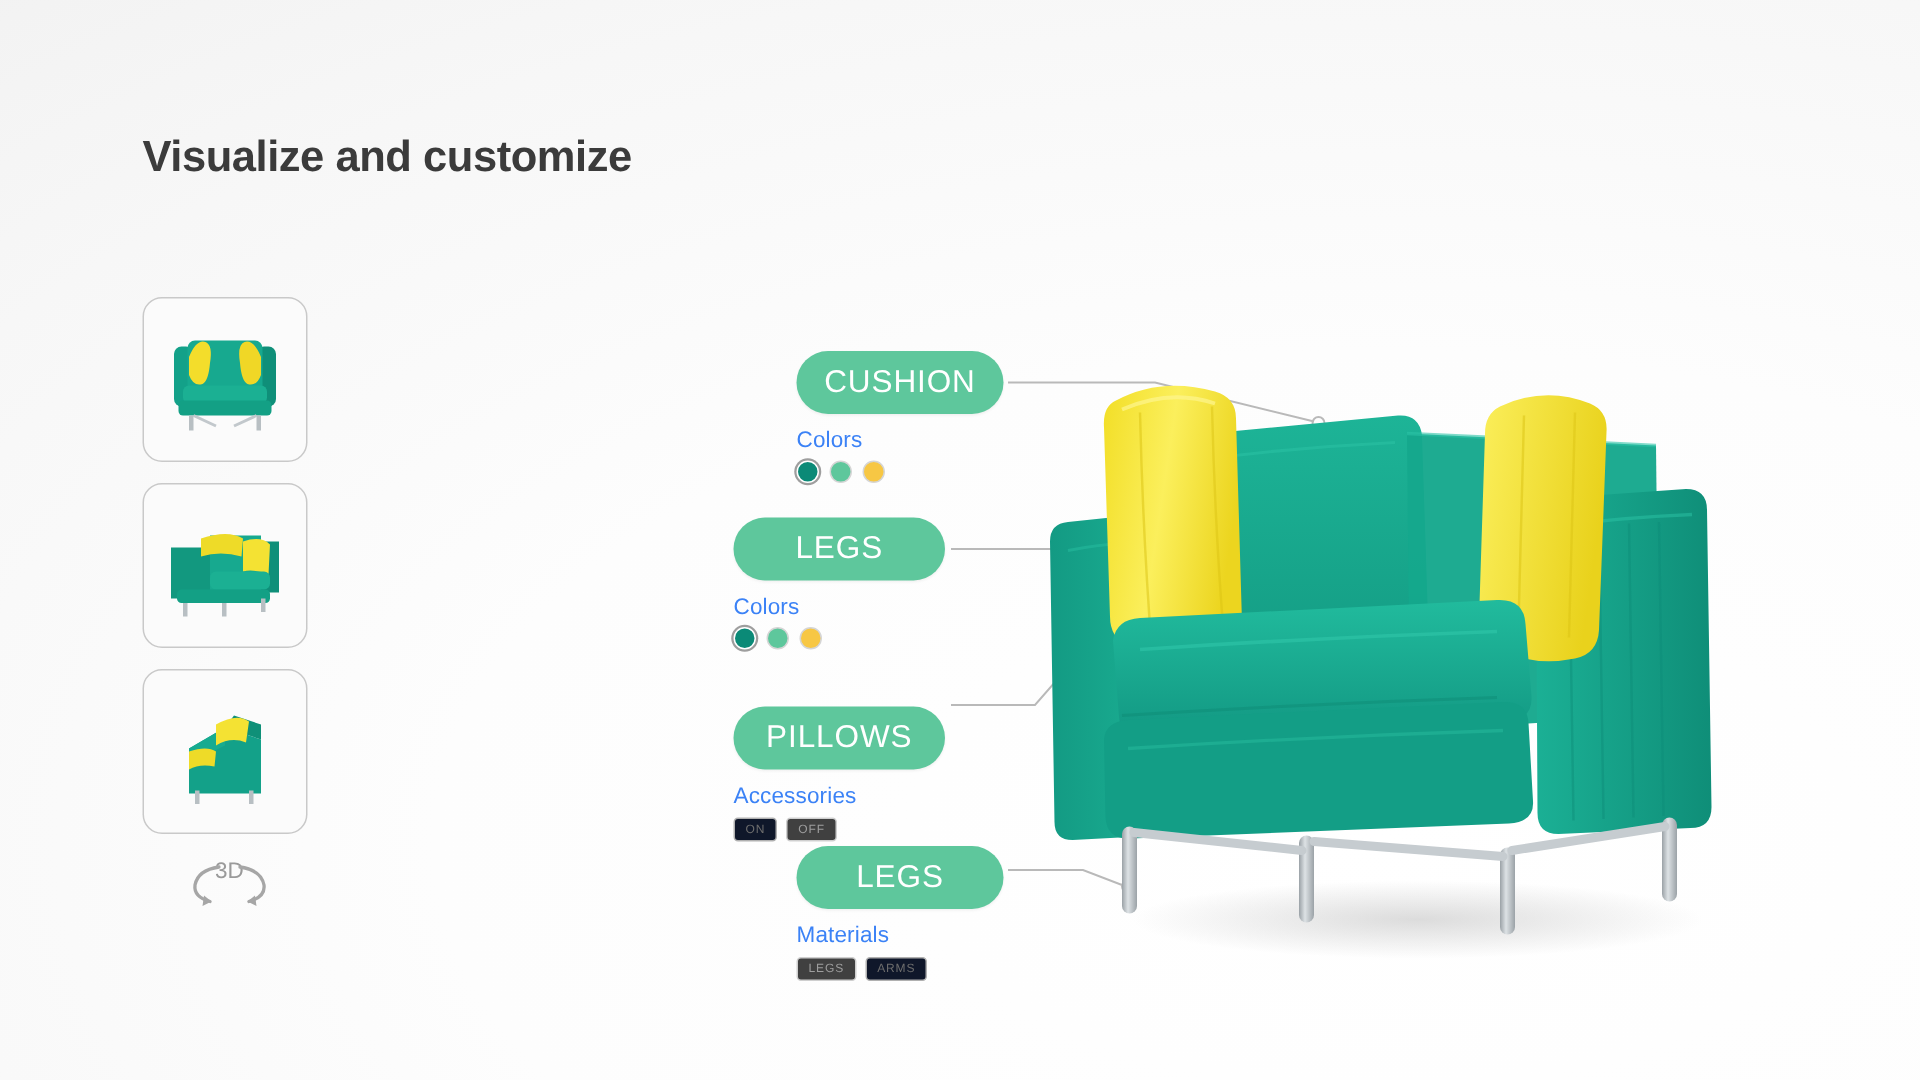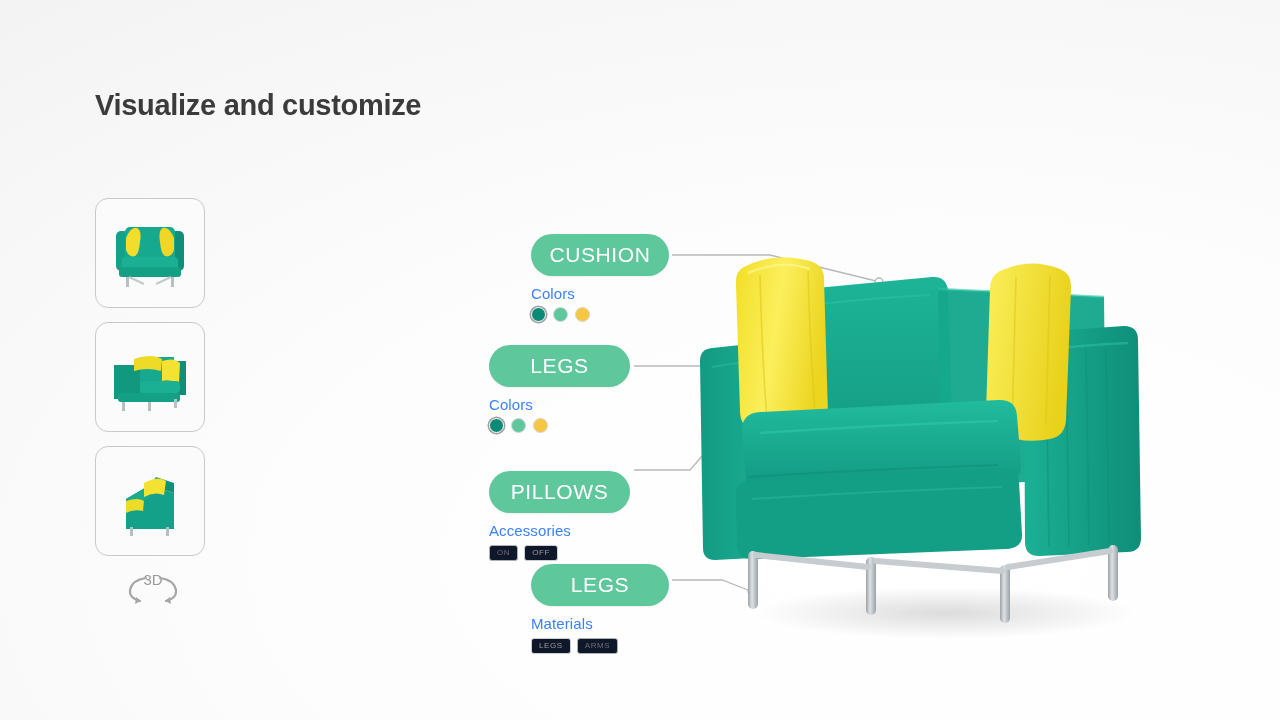--- a/index.html
+++ b/index.html
@@ -49,21 +49,21 @@
     font-size:15px; color:#3b82f6; margin-top:9px; letter-spacing:0.1px;
   }
   .swatches { display:flex; gap:7px; margin-top:5px; }
   .swatch {
     width:15px; height:15px; border-radius:50%;
     border:1px solid #d5d5d5; pointer-events:auto;
   }
   .swatch.selected { box-shadow:0 0 0 1.5px #9e9e9e; border-color:#ffffff; }
   .optbtns { display:flex; gap:6px; margin-top:6px; }
   .optbtn {
-    border:1px solid #cfcfcf; border-radius:3px; background:#0f172a;
+    border:1px solid #cfcfcf; border-radius:3px; background:#404040;
     font-size:8px; color:#9e9e9e; letter-spacing:0.6px;
     padding:2px 7px 2px 7px; line-height:1.3; pointer-events:auto;
   }
   .optbtn.selected { color:#6d6d6d; border-color:#b0b0b0; background:#0f172a; }
 
   
   .product { position:absolute; left:690px; top:215px; width:500px; height:445px; }
   .product svg { display:block; }
 
   .lines { position:absolute; left:0; top:0; width:1280px; height:720px; }

